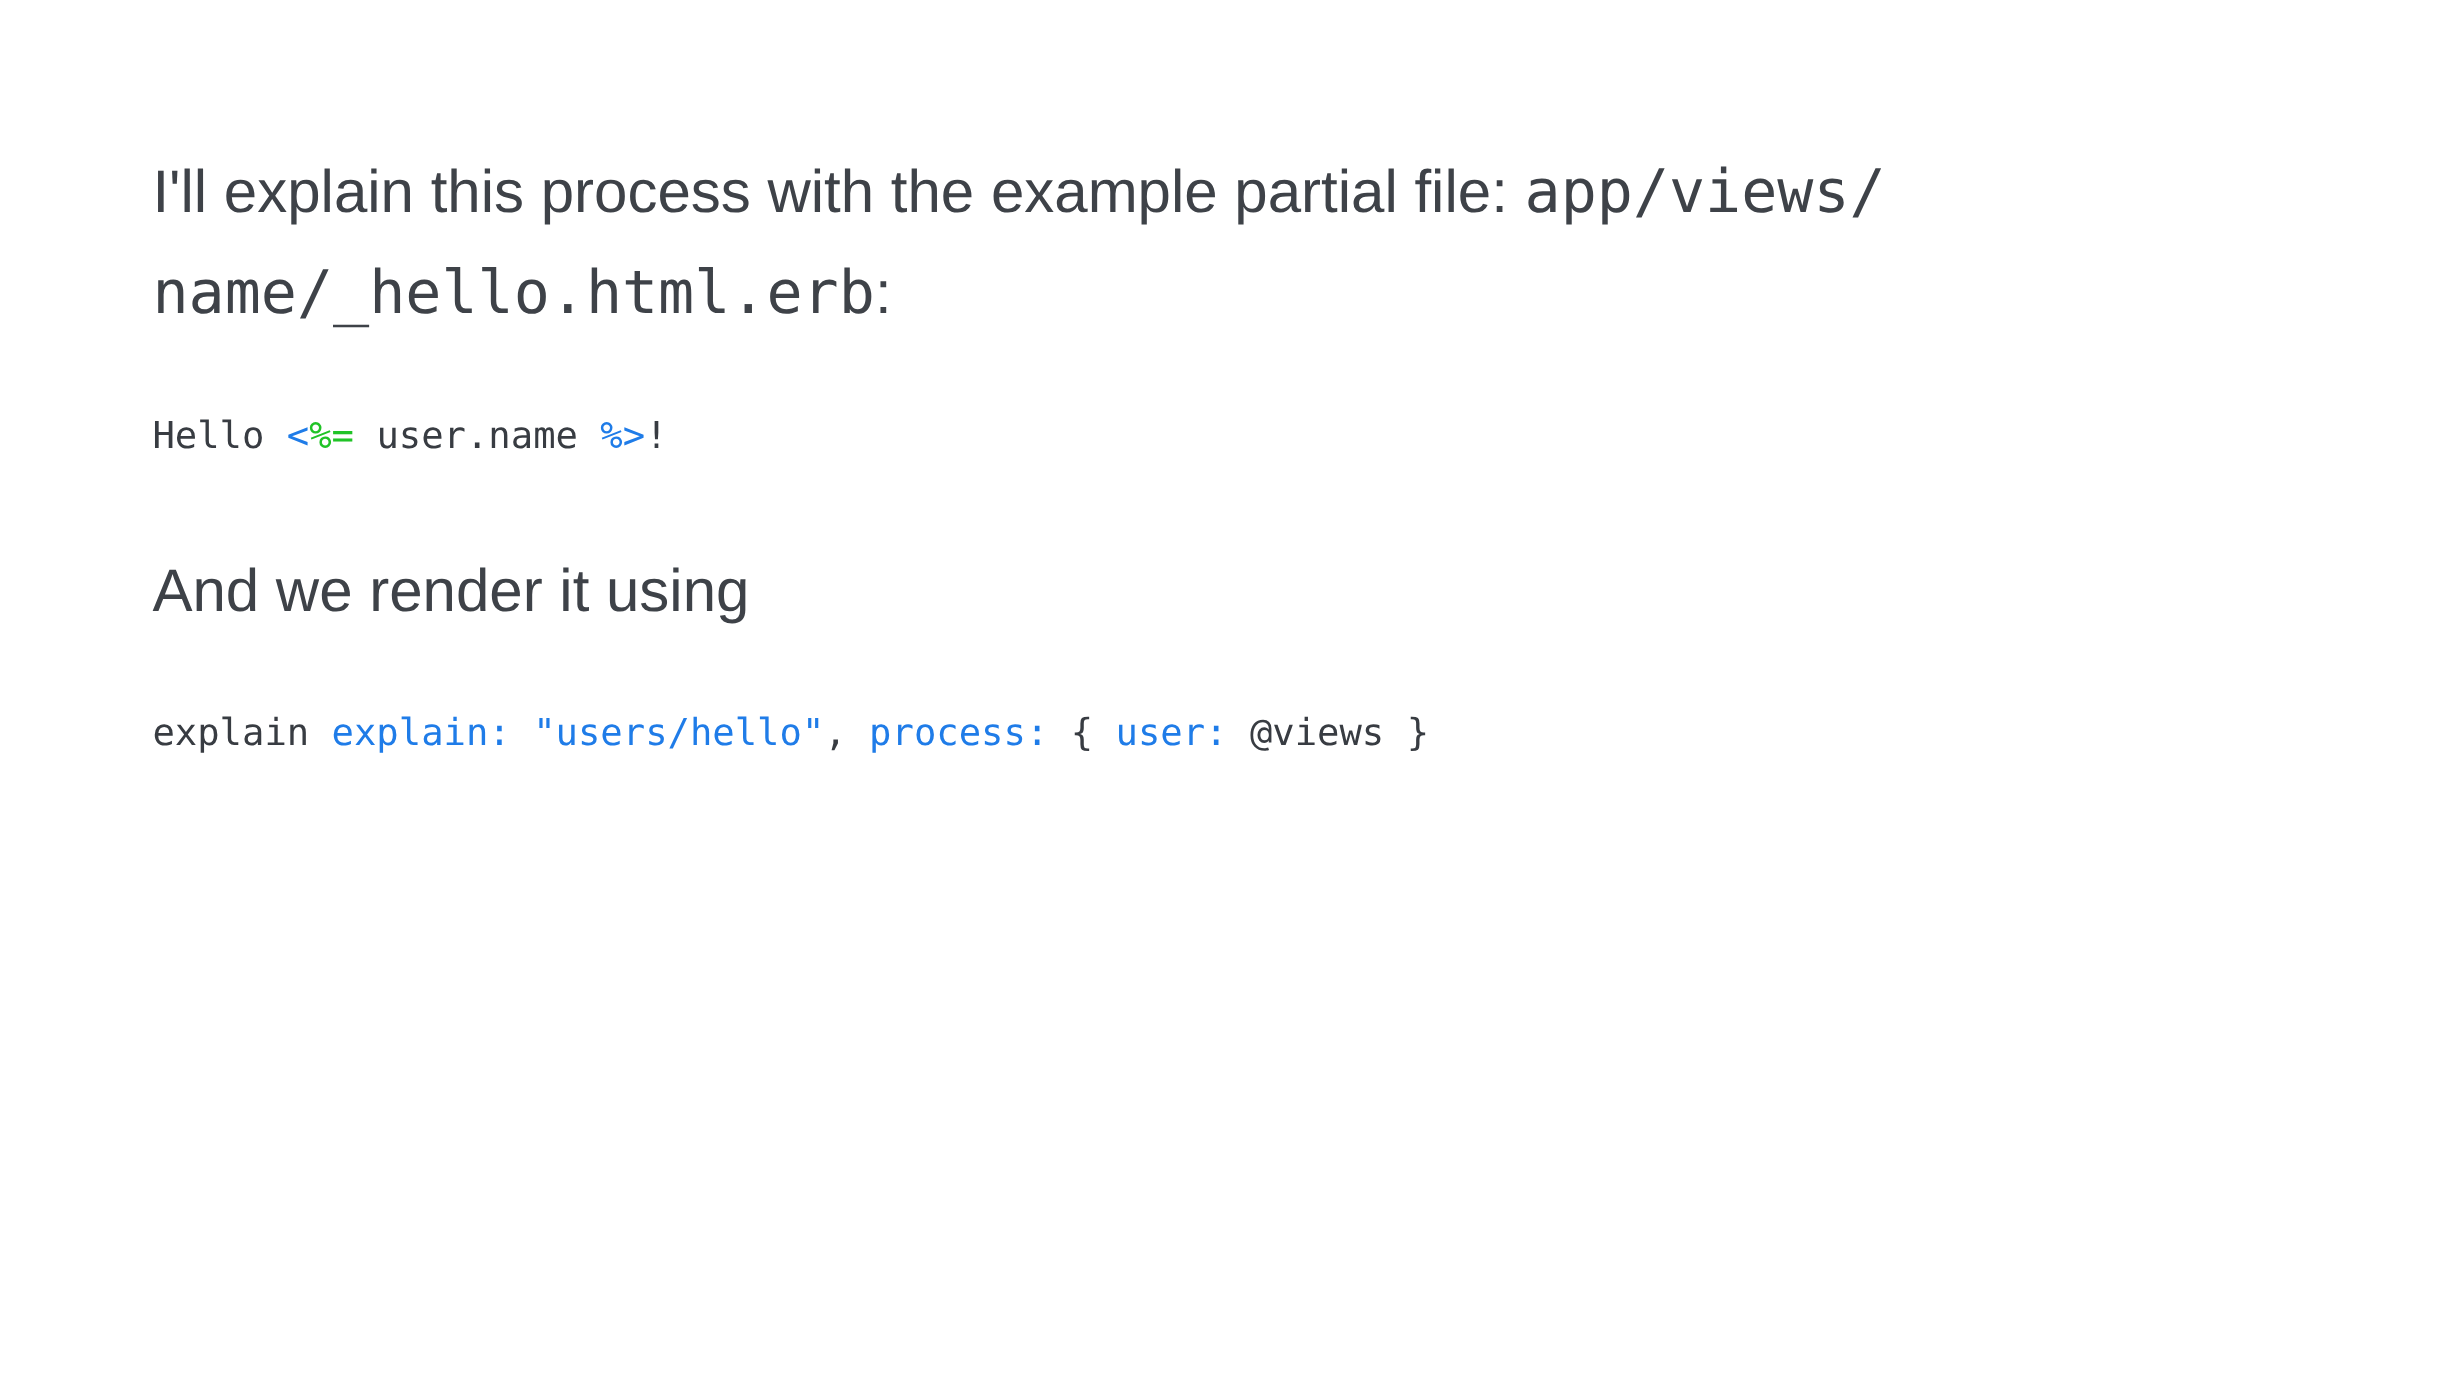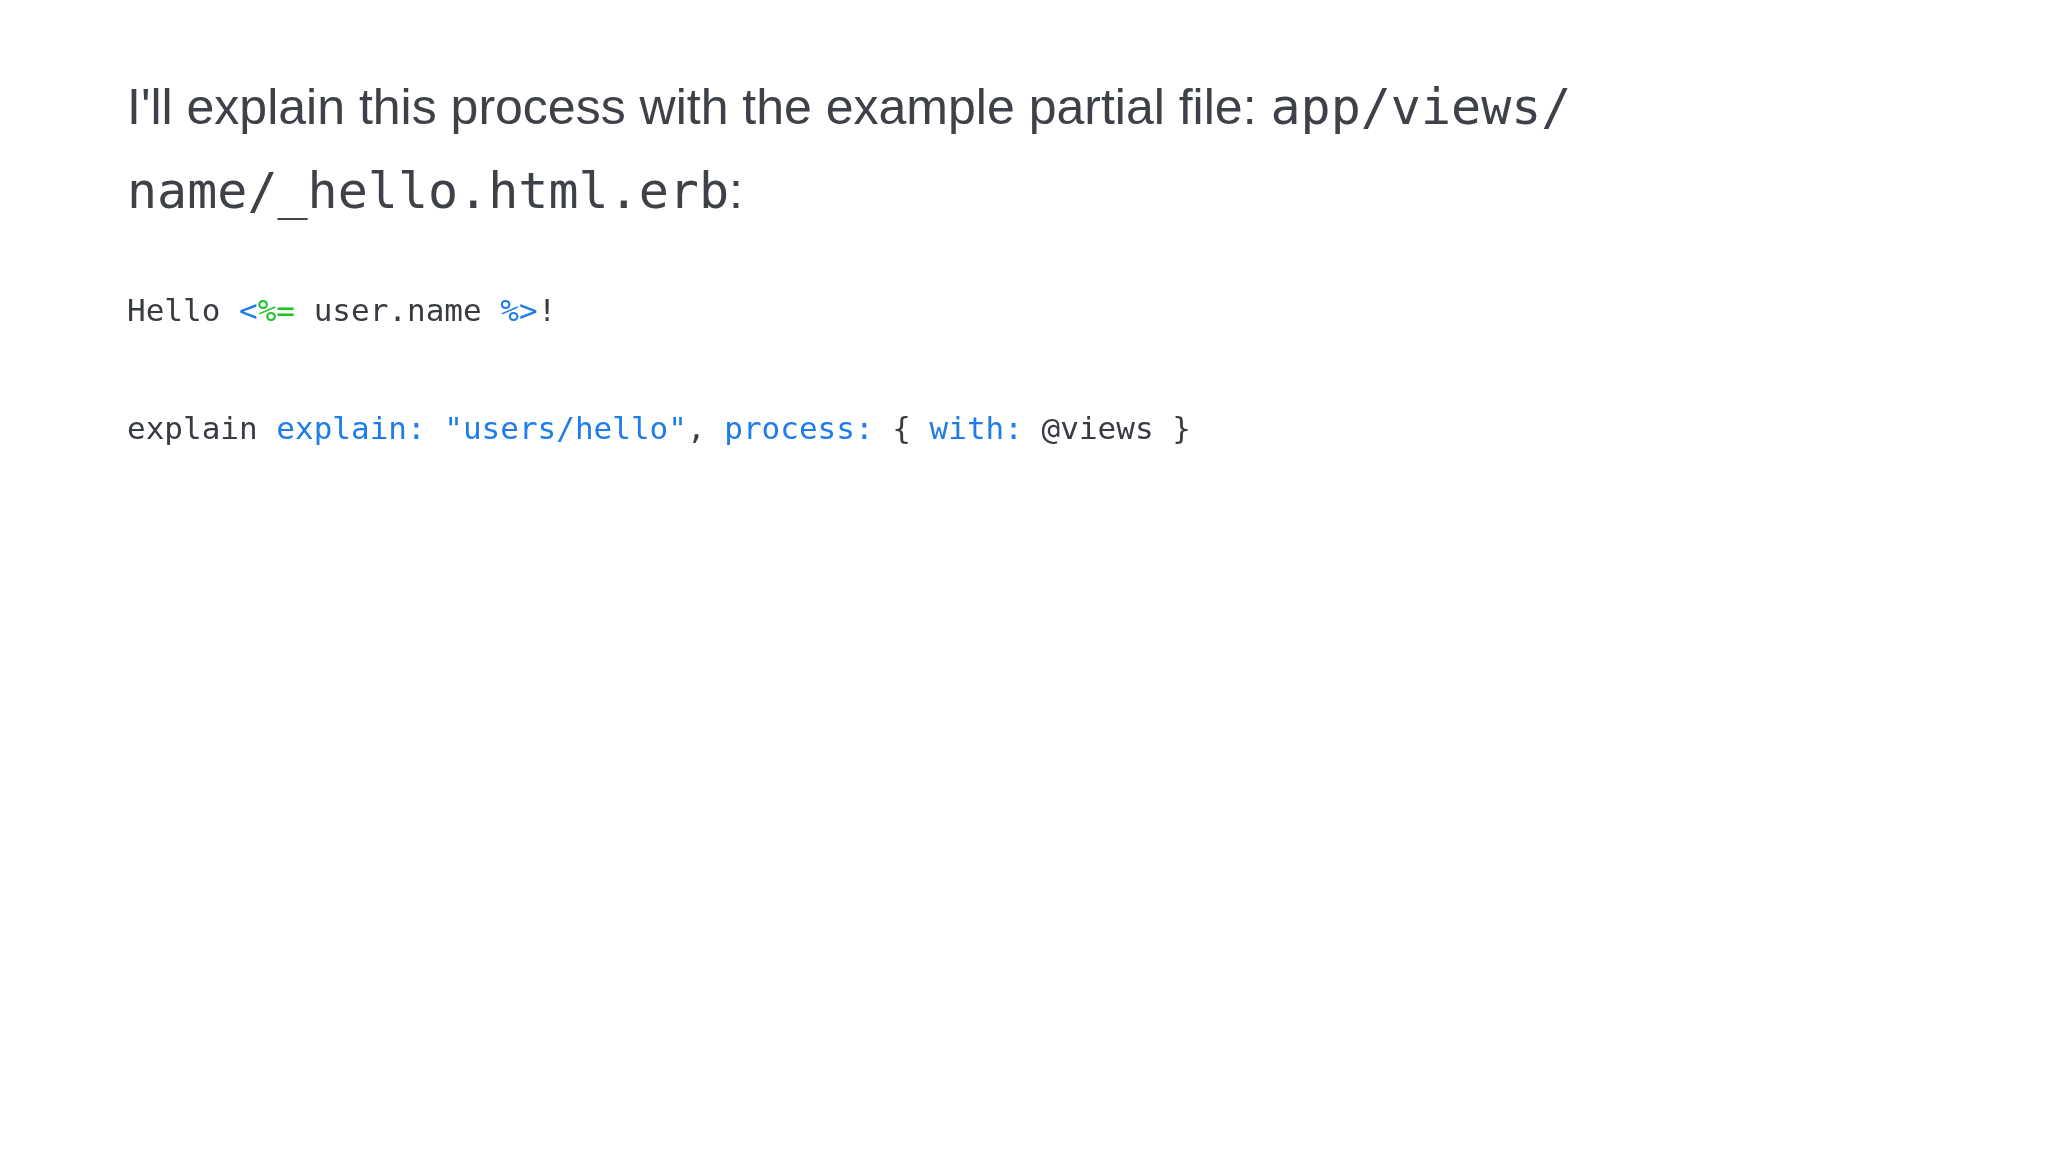--- a/index.html
+++ b/index.html
@@ -7,21 +7,21 @@
     padding: 0;
     width: 2048px;
     height: 1152px;
     overflow: hidden;
     background: var(--background, #ffffff);
   }
   .article {
     box-sizing: border-box;
     width: 2048px;
     height: 1132px;
-    padding: 65px 120px 0 127px;
+    padding: 118px 120px 0 127px;
     font-family: "Liberation Sans", sans-serif;
     color: var(--text, #3e4248);
   }
   .para {
     font-size: 50px;
     line-height: 84px;
     margin: 0 0 46px 0;
     font-weight: 400;
     color: var(--text, #3e4248);
   }
@@ -44,16 +44,17 @@
 </style>
 </head>
 <body>
 
 <div class="article">
 
   <p class="para"><span class="seg-sans">I'll explain this process with the example partial file: </span><span class="seg-code">app/views/</span><br><span class="seg-code">name/_hello.html.erb</span><span class="seg-sans">:</span></p>
 
   <p class="codeline"><span class="seg-code">Hello </span><span class="seg-code-blue">&lt;</span><span class="seg-code-green">%=</span><span class="seg-code"> user.name </span><span class="seg-code-blue">%&gt;</span><span class="seg-code">!</span></p>
 
+  <p class="para">And we render it using</p>
 
-  <p class="codeline"><span class="seg-code">explain </span><span class="seg-code-blue">explain: </span><span class="seg-code-blue">"users/hello"</span><span class="seg-code">, </span><span class="seg-code-blue">process: </span><span class="seg-code">{ </span><span class="seg-code-blue">with: </span><span class="seg-code">@views </span><span class="seg-code">}</span></p>
+  <p class="codeline"><span class="seg-code">explain </span><span class="seg-code-blue">explain: </span><span class="seg-code-blue">"users/hello"</span><span class="seg-code">, </span><span class="seg-code-blue">process: </span><span class="seg-code">{ </span><span class="seg-code-blue">user: </span><span class="seg-code">@views </span><span class="seg-code">}</span></p>
 
 </div>
 
 </body></html>

